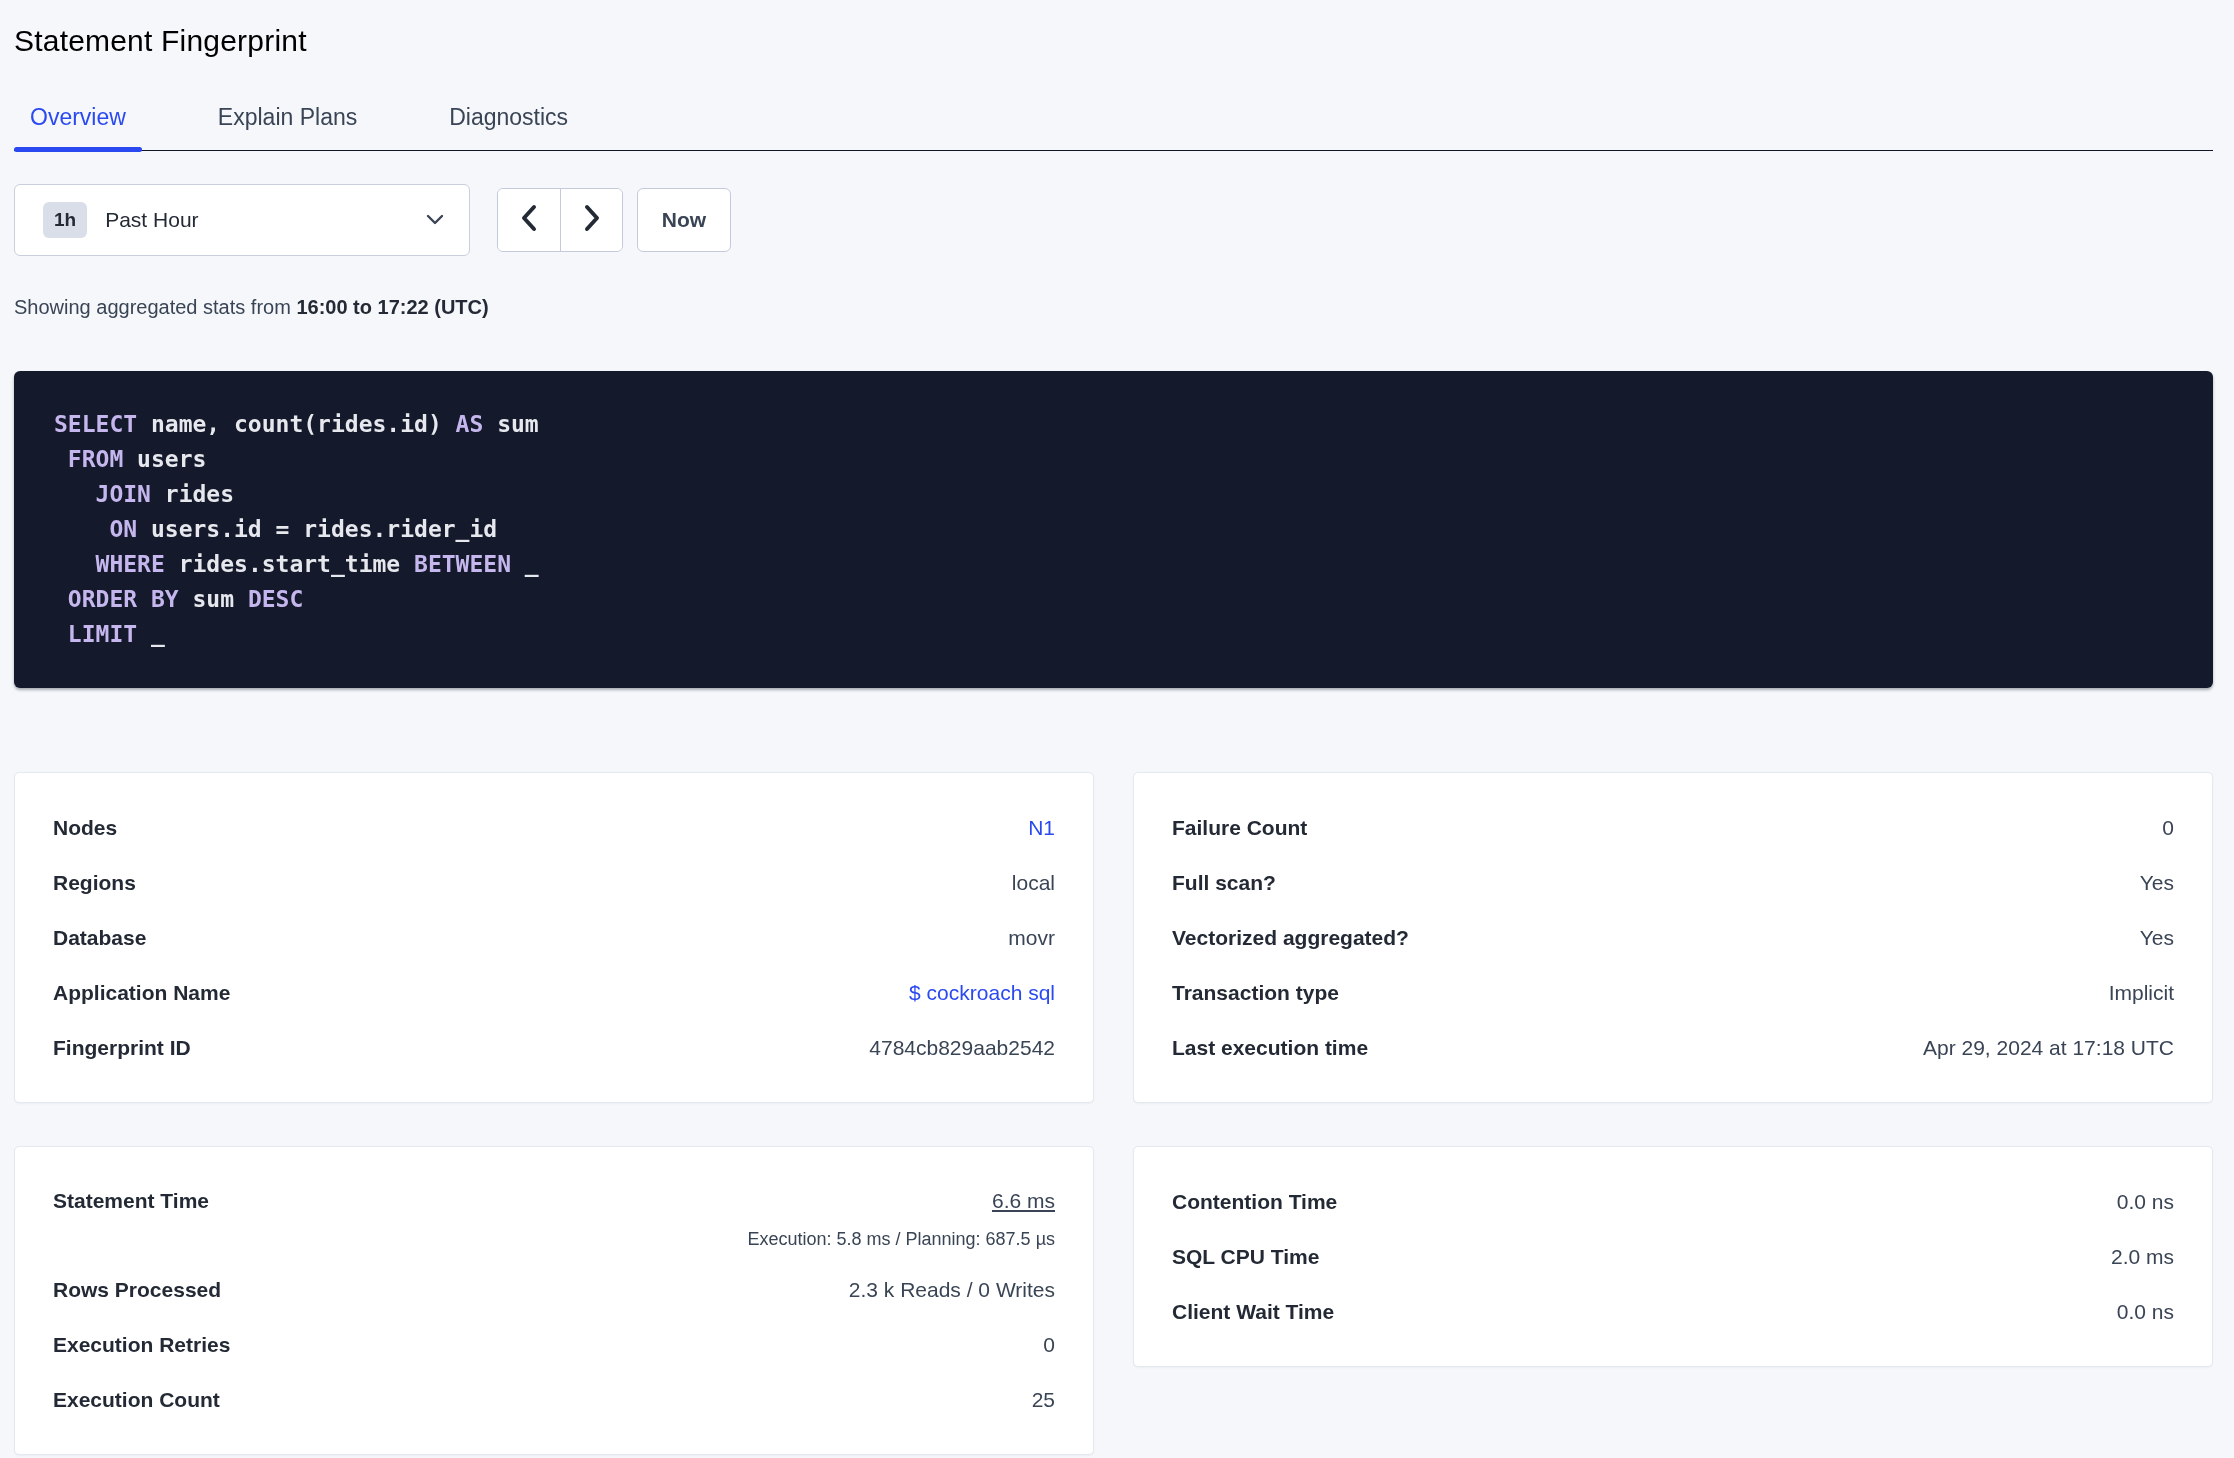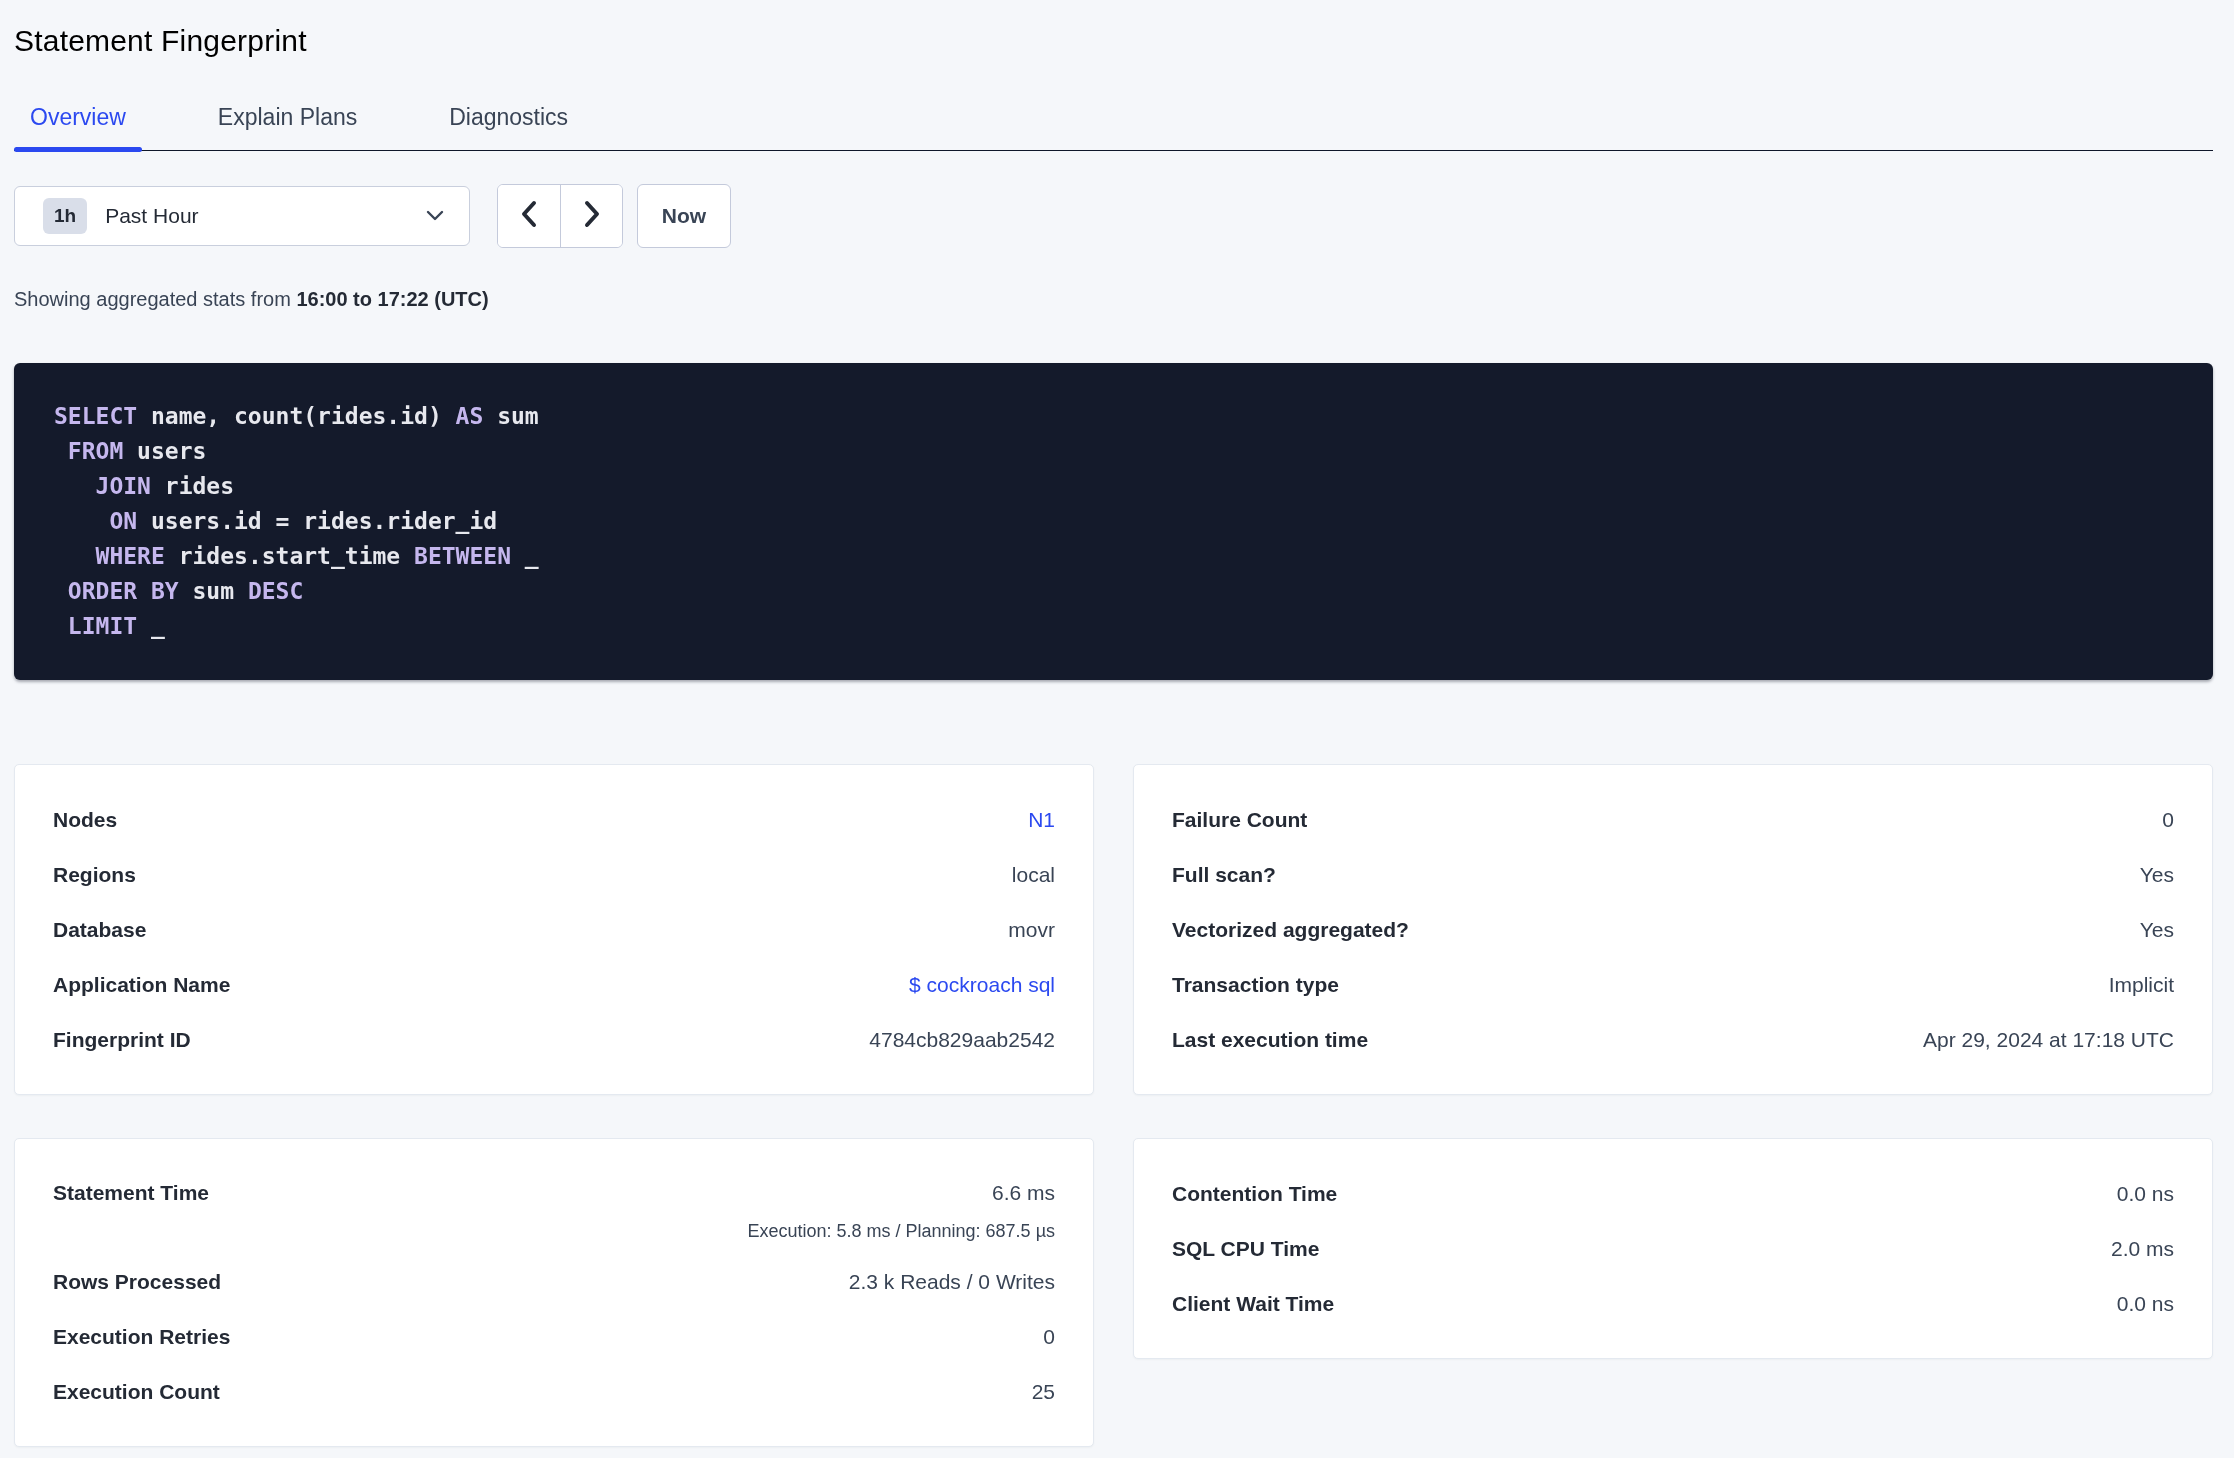--- a/index.html
+++ b/index.html
@@ -47,21 +47,21 @@
   }
 
   
   .time-row {
     margin-top: 33px;
     display: flex;
     align-items: center;
   }
   .time-picker {
     width: 456px;
-    height: 60px;
+    height: 72px;
     background: #fff;
     border: 1px solid #c9cfdd;
     border-radius: 6px;
     display: flex;
     align-items: center;
     padding: 0 24px 0 28px;
     cursor: pointer;
   }
   .range-badge {
     background: #d9dee9;
@@ -151,21 +151,21 @@
     height: 55px;
     display: flex;
     justify-content: space-between;
     align-items: center;
   }
   .crow.tall { height: 88px; align-items: flex-start; padding-top: 2px; }
   .crow.tall .crow-label { line-height: 50px; }
   .crow-label { font-size: 21px; font-weight: 600; color: #242a35; }
   .crow-value { font-size: 21px; font-weight: 400; color: #394455; text-align: right; }
   .crow-value.link { color: #2b49f0; cursor: pointer; }
-  .crow-value .main { line-height: 50px; }
+  .crow-value .main { line-height: 50px; text-decoration: underline; }
   .crow-value .sub { font-size: 18px; line-height: 26px; color: #394455; }
 </style>
 </head>
 <body>
 
 <h1 class="page-title">Statement Fingerprint</h1>
 
 <div class="tabs">
   <div class="tab active">
     <span>Overview</span>

